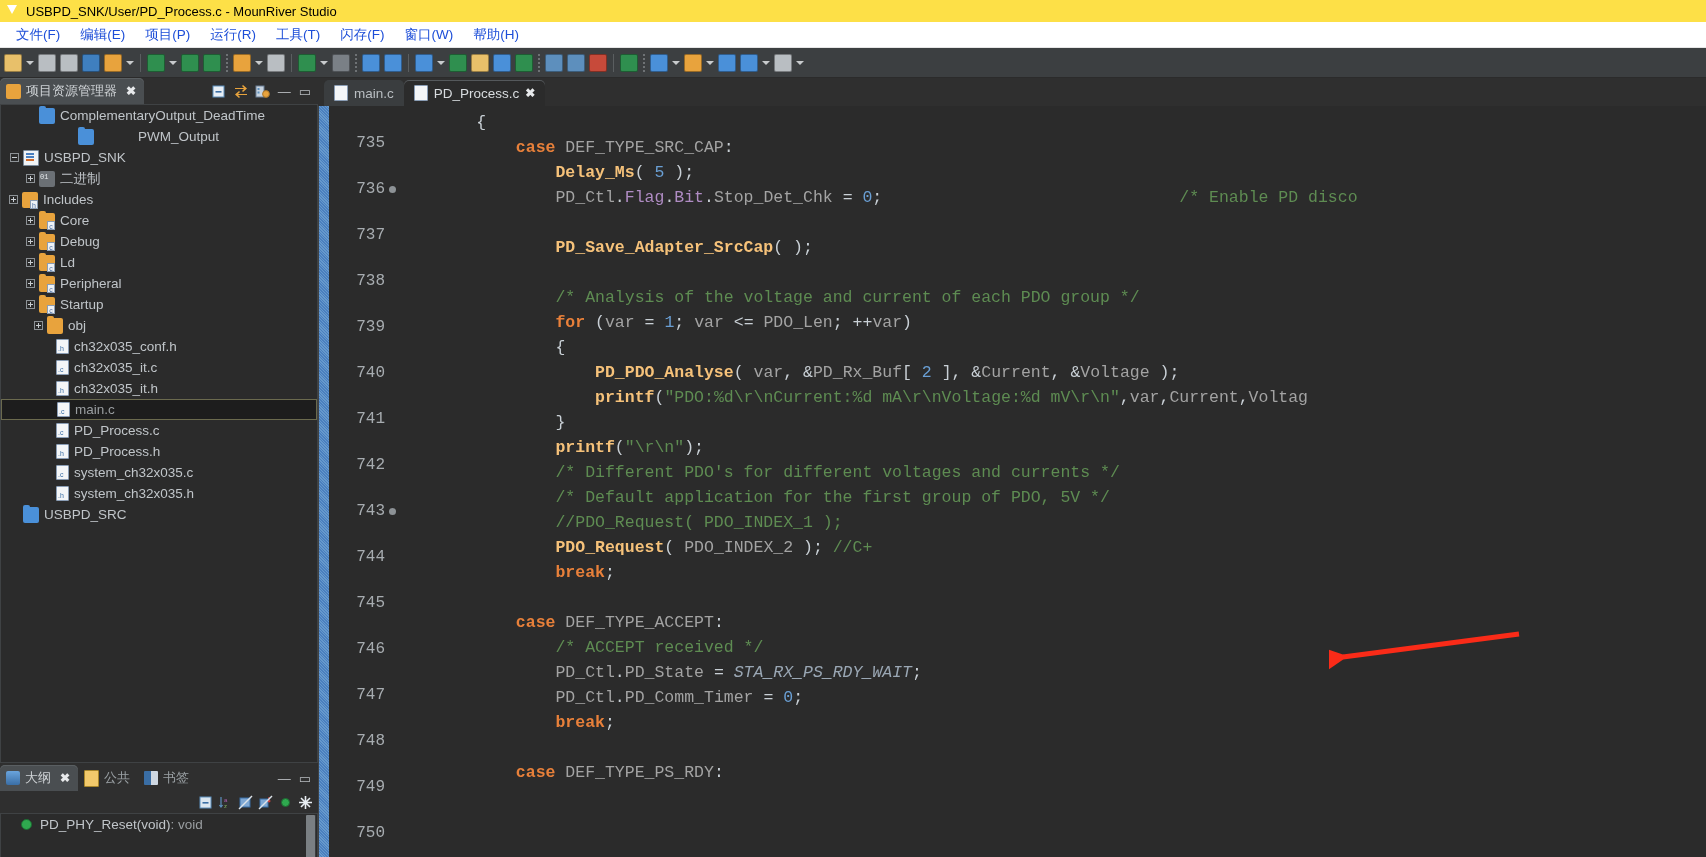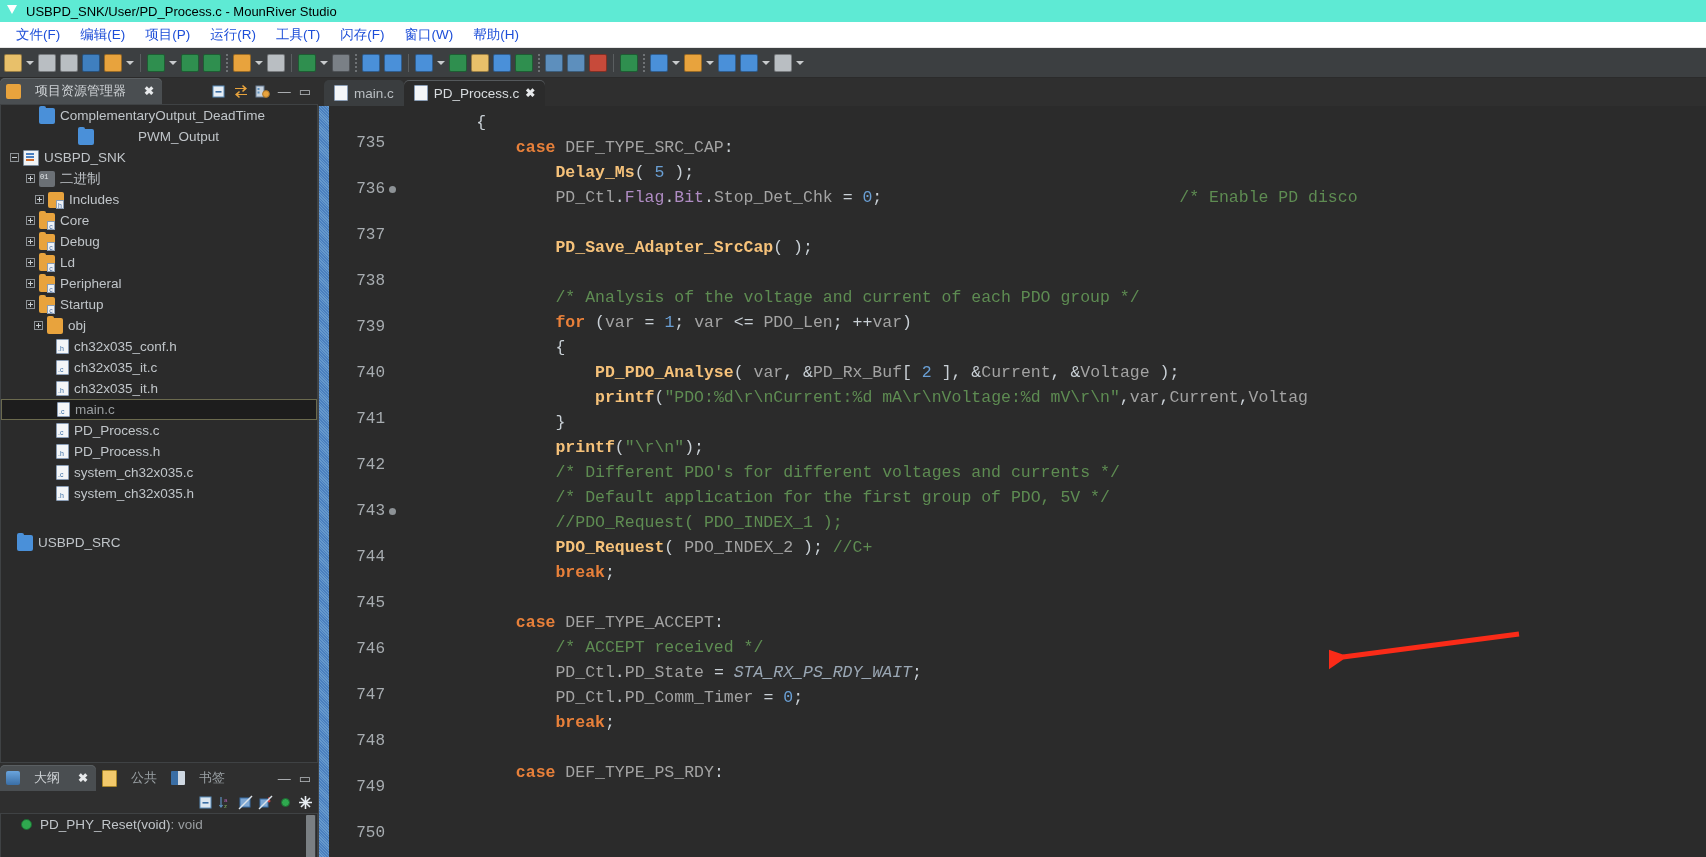--- a/index.html
+++ b/index.html
@@ -4,21 +4,21 @@
 <style>
   html,body{margin:0;padding:0;}
   body{
     width:1706px;height:857px;overflow:hidden;
     font-family:"Liberation Sans", sans-serif;
     background:#2f2f2f;
     -webkit-font-smoothing:antialiased;
   }
   
   #titlebar{
-    height:22px;background:#5eead4;display:flex;align-items:center;
+    height:22px;background:#fde047;display:flex;align-items:center;
     padding-left:4px;box-sizing:border-box;
   }
   #titlebar .app-icon{
     width:16px;height:16px;margin-right:6px;position:relative;flex:none;
   }
   #titlebar .app-icon .v{
     width:16px;height:16px;
     background:linear-gradient(135deg,#2b59a8 0%,#2b59a8 45%,#f2c230 45%,#f2c230 100%);
     border-radius:2px;position:relative;overflow:hidden;
   }
@@ -63,21 +63,21 @@
   
   #main{display:flex;height:805px;background:#2f2f2f;}
   #left{width:318px;flex:none;display:flex;flex-direction:column;background:#2f2f2f;}
   #right{flex:1;display:flex;flex-direction:column;min-width:0;background:#2f2f2f;}
 
   
   .view-header{
     height:26px;background:#2f2f2f;display:flex;align-items:stretch;position:relative;
   }
   .view-tab{
-    display:flex;align-items:center;gap:14px;padding:0 8px 0 6px;
+    display:flex;align-items:center;gap:5px;padding:0 8px 0 6px;
     background:#4a4e51;border-top-left-radius:5px;border-top-right-radius:5px;
     color:#cfd3d6;font-size:13px;white-space:nowrap;
     box-shadow:inset 0 1px 0 #5a5f62;
   }
   .view-tab.inactive{background:transparent;box-shadow:none;color:#9aa0a4;}
   .view-tab .close-x{
     color:#e8eaec;font-size:12px;font-weight:bold;margin-left:4px;line-height:1;
   }
   .view-actions{
     margin-left:auto;display:flex;align-items:center;gap:2px;padding-right:4px;
@@ -414,21 +414,21 @@
           <span class="ticon ic-proj"></span>
           <span>USBPD_SNK</span>
         </div>
         <div class="trow" style="padding-left: 22px;">
           <span class="twist">
             <span class="box plus"></span>
           </span>
           <span class="ticon ic-bin"></span>
           <span>二进制</span>
         </div>
-        <div class="trow" style="padding-left: 31px;">
+        <div class="trow" style="padding-left: 5px;">
           <span class="twist">
             <span class="box plus"></span>
           </span>
           <span class="ticon ic-inc"></span>
           <span>Includes</span>
         </div>
         <div class="trow" style="padding-left: 22px;">
           <span class="twist">
             <span class="box plus"></span>
           </span>
@@ -503,21 +503,21 @@
         <div class="trow" style="padding-left: 38px;">
           <span class="twist"></span>
           <span class="ticon ic-file" data-ext=".c"></span>
           <span>system_ch32x035.c</span>
         </div>
         <div class="trow" style="padding-left: 38px;">
           <span class="twist"></span>
           <span class="ticon ic-file hfile" data-ext=".h"></span>
           <span>system_ch32x035.h</span>
         </div>
-        <div class="trow" style=" margin-top: 28px;">
+        <div class="trow" style="padding-left: 6px;">
           <span class="twist"></span>
           <span class="ticon ic-folderblue"></span>
           <span>USBPD_SRC</span>
         </div>
       </div>
 
     <div id="outline-panel">
       <div class="view-header">
         <div class="view-tab">
           <span style="width:14px;height:14px;display:inline-block;background:linear-gradient(#6aa4dd,#3a6ea5);border-radius:2px;"></span>

